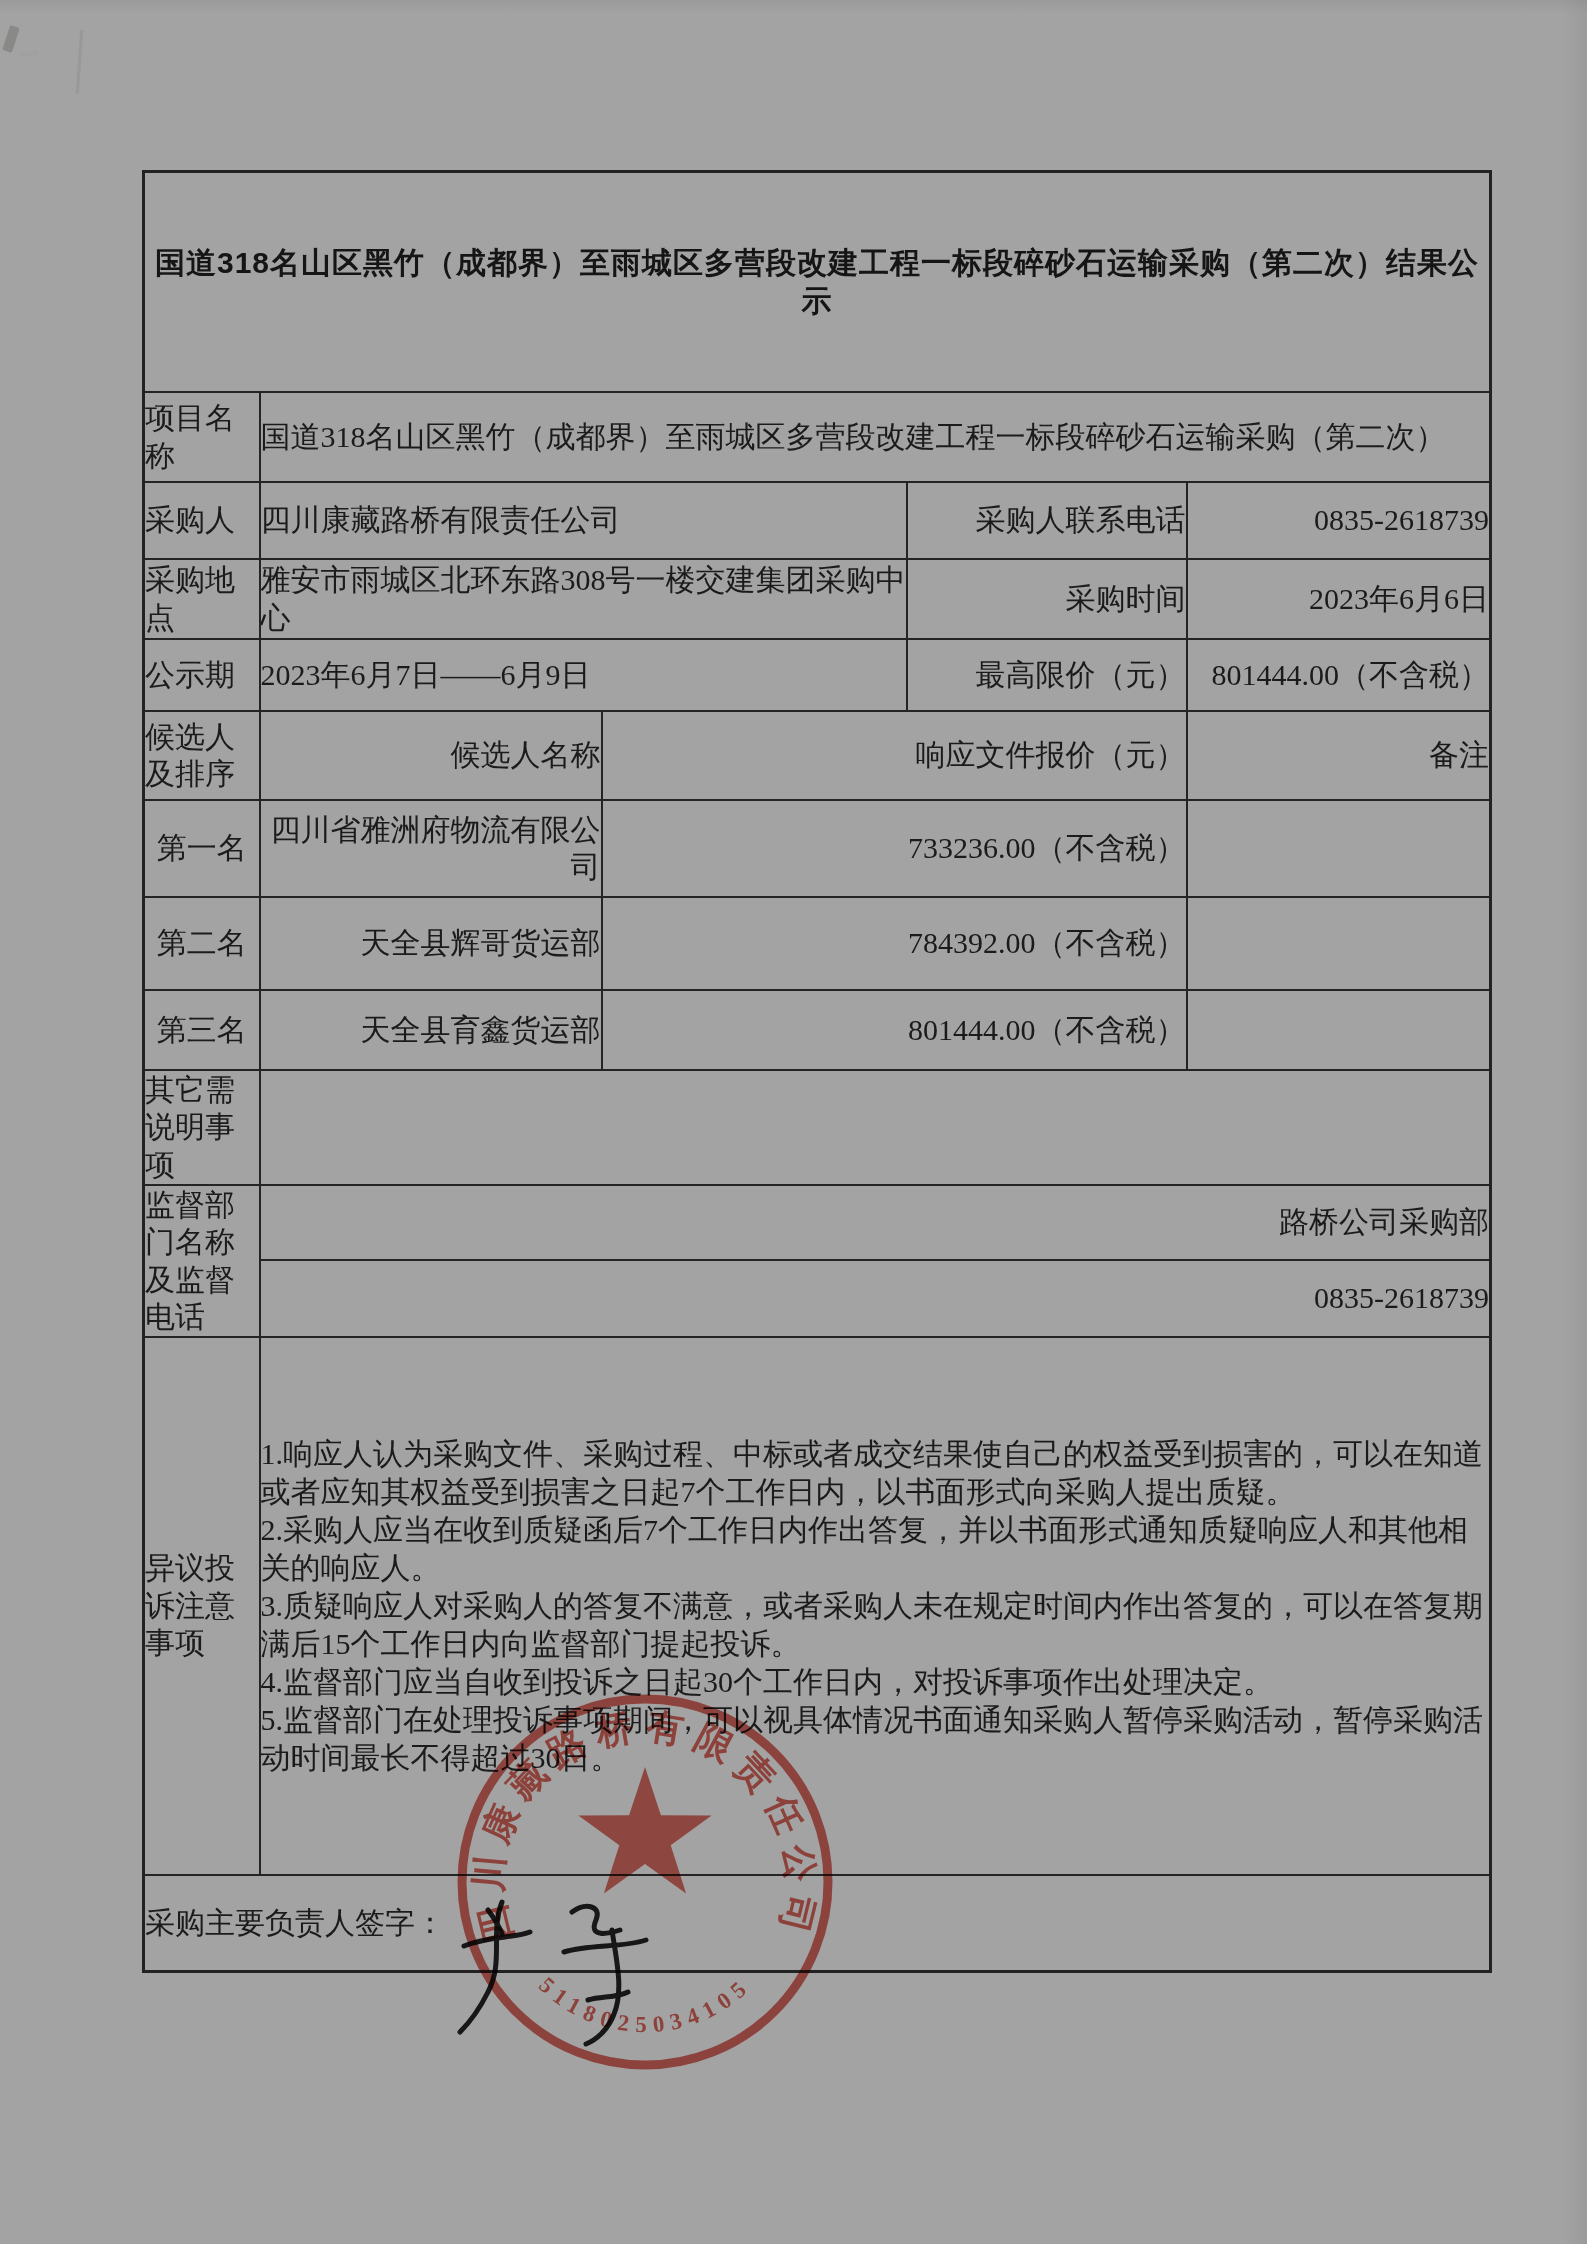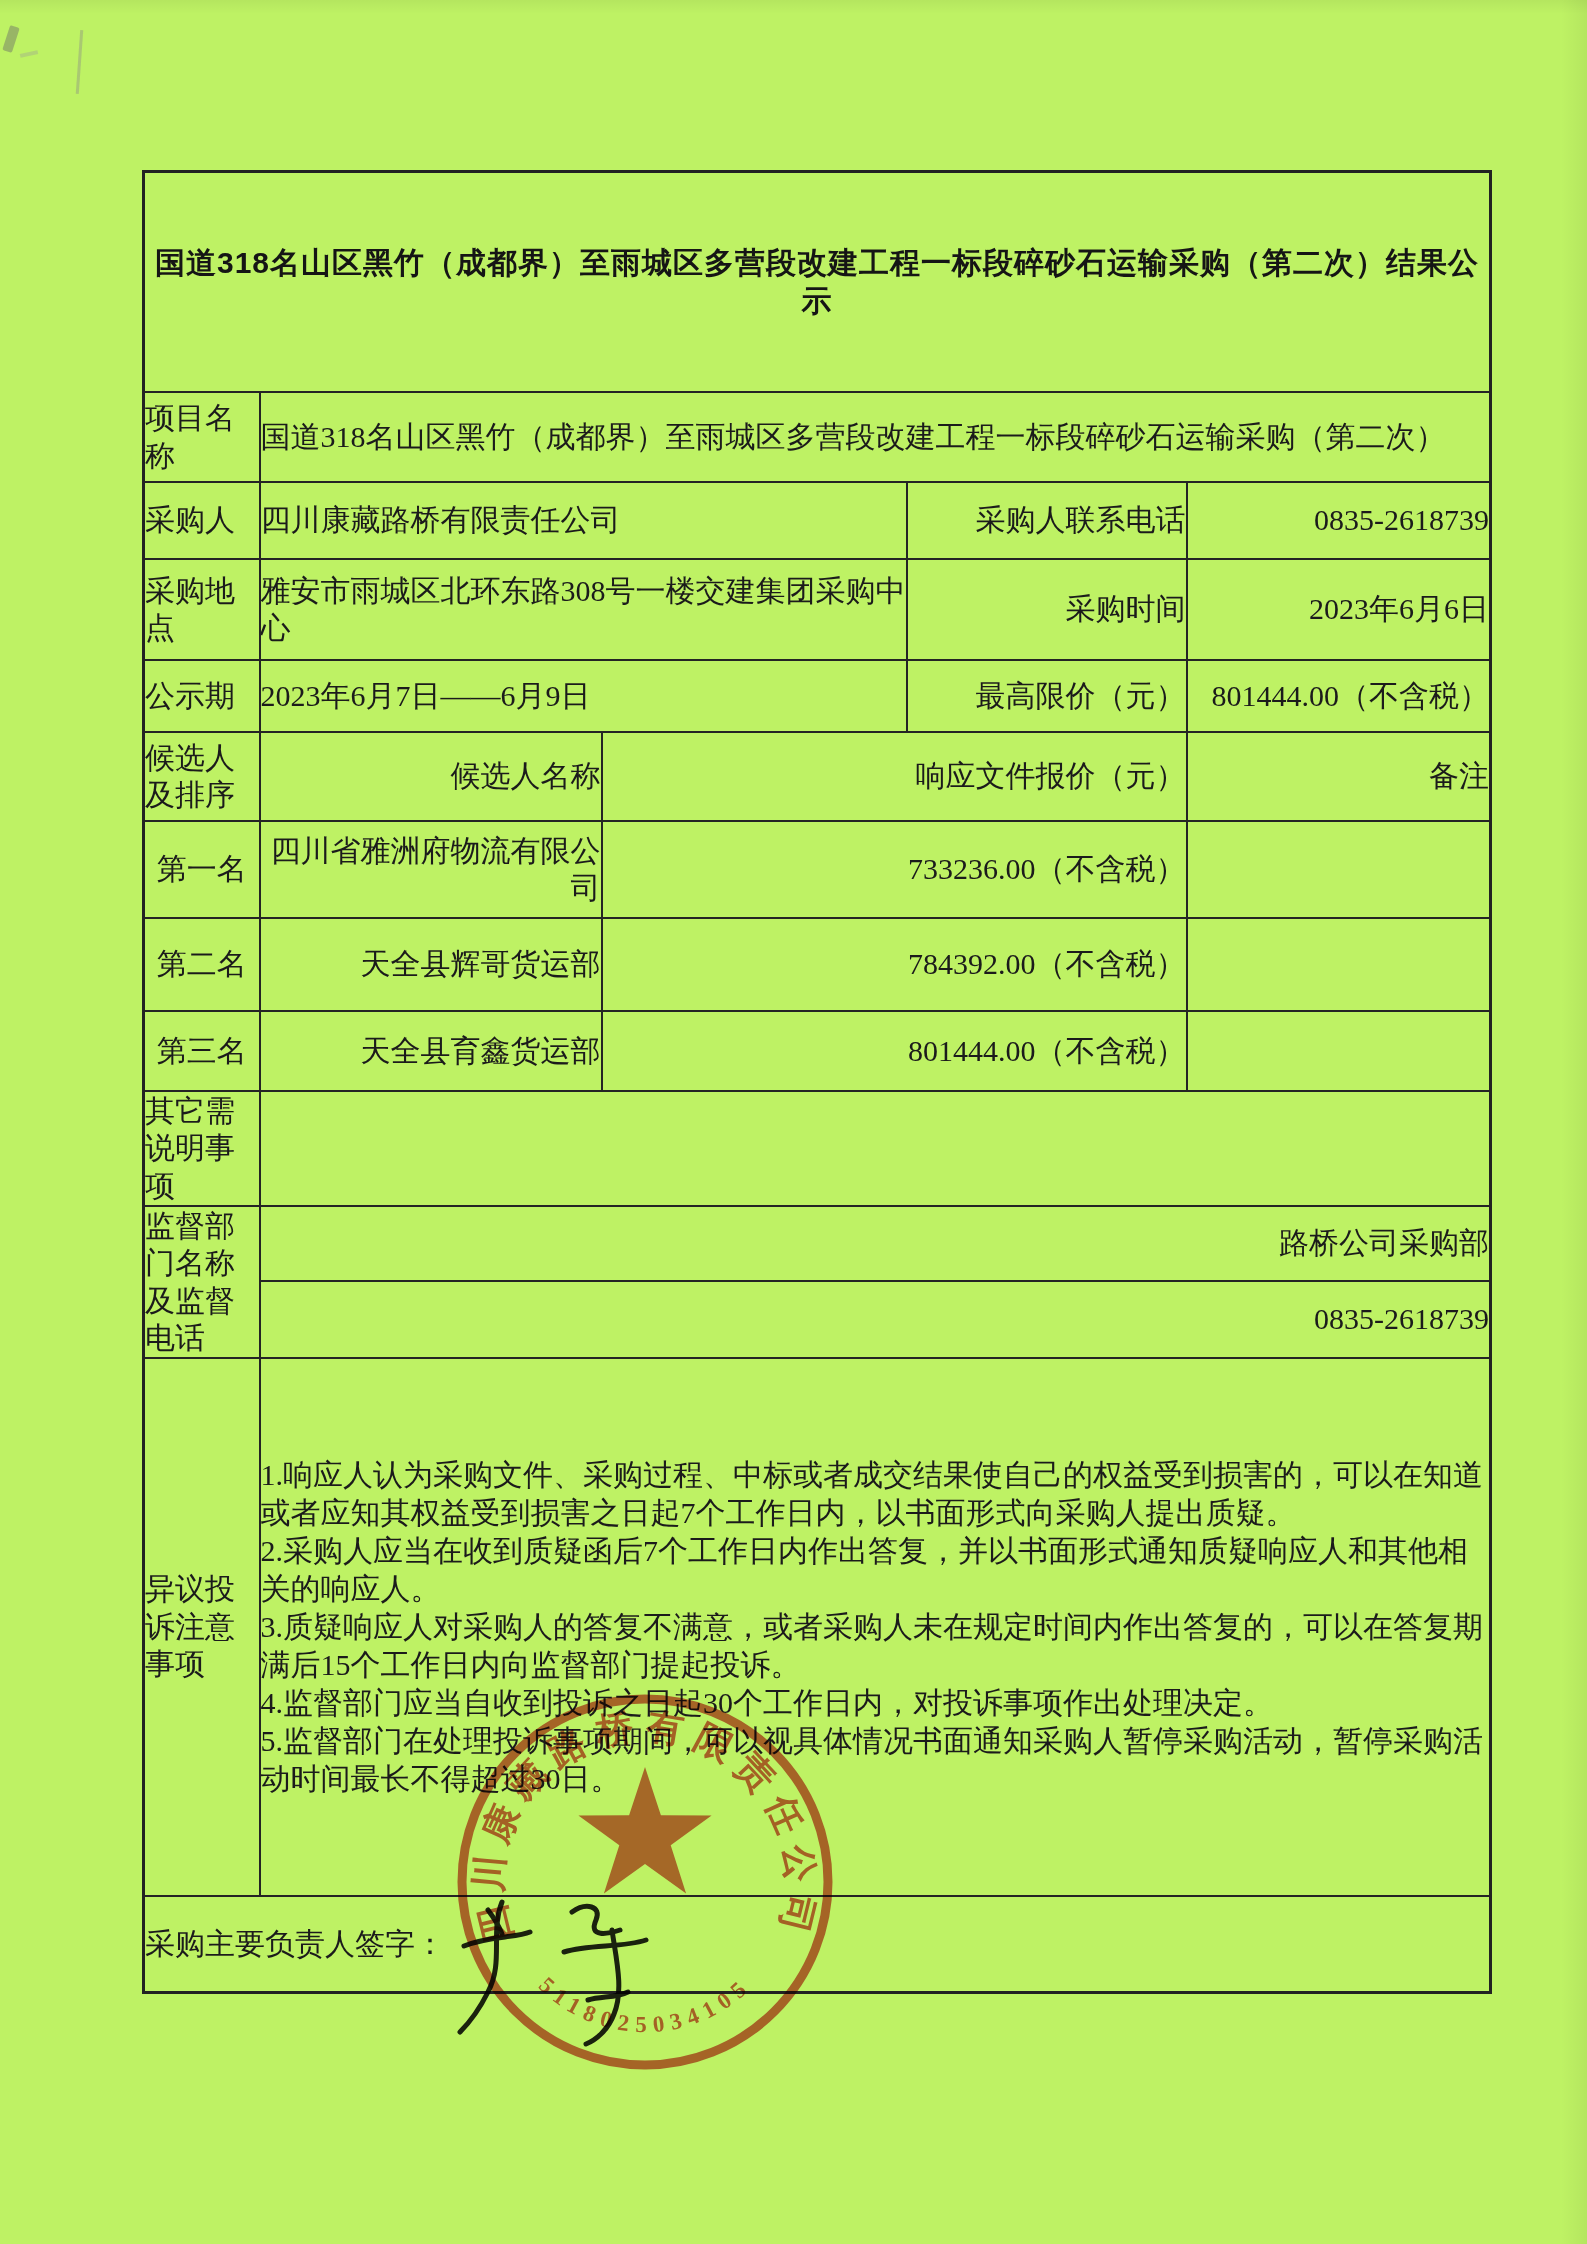--- a/index.html
+++ b/index.html
@@ -1,20 +1,20 @@
 <!DOCTYPE html>
 <html style="--stamp-color: #d64a3e;"><head>
 <meta charset="utf-8">
 <style>
   html,body { margin:0; padding:0; background:#e8e8e6; }
   .page {
     position:relative;
     width:1587px; height:2244px;
     margin:0 auto;
-    background:#bef264;
+    background:#a3a3a3;
     font-family:"Liberation Serif","DejaVu Serif",serif;
     color:#1b1b1b;
     overflow:hidden;
   }
   
   .edge-shade-right {
     position:absolute; right:0; top:0; width:26px; height:100%;
     background:linear-gradient(to right, rgba(0,0,0,0), rgba(0,0,0,0.05));
   }
   .edge-shade-top {
@@ -115,21 +115,21 @@
       <td colspan="4" class="val-left">国道318名山区黑竹（成都界）至雨城区多营段改建工程一标段碎砂石运输采购（第二次）</td>
     </tr>
 
     <tr style="height:77px">
       <td class="lbl">采购人</td>
       <td colspan="2" class="val-left">四川康藏路桥有限责任公司</td>
       <td class="val-center">采购人联系电话</td>
       <td class="val-center">0835-2618739</td>
     </tr>
 
-    <tr style="height:101px">
+    <tr style="height:80px">
       <td class="lbl">采购地点</td>
       <td colspan="2" class="val-left">雅安市雨城区北环东路308号一楼交建集团采购中心</td>
       <td class="val-center">采购时间</td>
       <td class="val-center">2023年6月6日</td>
     </tr>
 
     <tr style="height:72px">
       <td class="lbl">公示期</td>
       <td colspan="2" class="val-left">2023年6月7日——6月9日</td>
       <td class="val-center">最高限价（元）</td>

